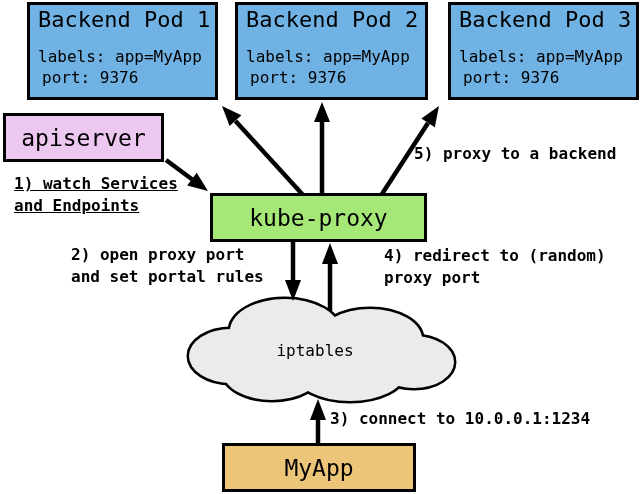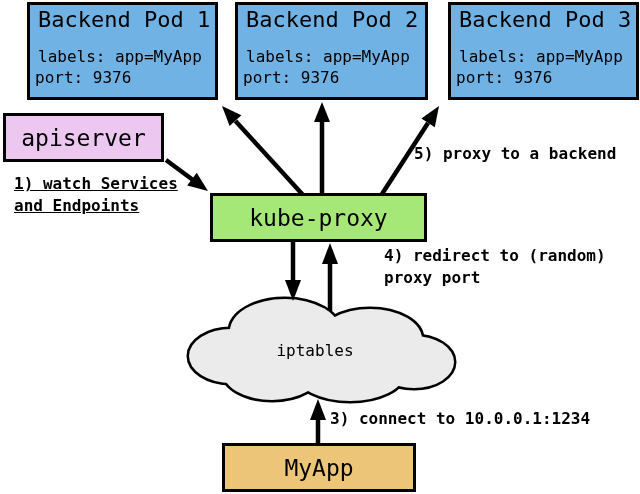--- a/index.html
+++ b/index.html
@@ -22,21 +22,21 @@
   .box{
     position:absolute;box-sizing:border-box;
     border:3px solid var(--border);
   }
   .pod{background:var(--pod-fill);width:191px;height:98px;top:2px;}
   .pod-1{left:27px;}
   .pod-2{left:235px;width:193px;text-decoration:underline;}
   .pod-3{left:448px;}
   .pod-title{position:absolute;left:8px;top:2px;font-size:22px;white-space:nowrap;}
   .pod-line1{position:absolute;left:8px;top:42px;font-size:16px;white-space:nowrap;}
-  .pod-line2{position:absolute;left:5px;top:63px;font-size:16px;white-space:nowrap;}
+  .pod-line2{position:absolute;left:12px;top:63px;font-size:16px;white-space:nowrap;}
   .apiserver{left:3px;top:113px;width:161px;height:49px;background:var(--apiserver-fill);}
   .kube-proxy{left:210px;top:193px;width:217px;height:49px;background:var(--kube-proxy-fill);}
   .client{left:222px;top:443px;width:194px;height:49px;background:var(--client-fill);}
   .node-label{
     position:absolute;inset:0;display:flex;align-items:center;justify-content:center;
     font-size:23px;white-space:nowrap;
   }
   .iptables-label{
     position:absolute;left:250px;top:341px;width:130px;text-align:center;
     font-size:16px;
@@ -136,18 +136,20 @@
   </div>
 
   <div class="iptables-label">iptables</div>
 
   <div class="box client">
     <div class="node-label">MyApp</div>
   </div>
 
   <div class="step step-1">1) watch Services
 and Endpoints</div>
+  <div class="step step-2">2) open proxy port
+and set portal rules</div>
   <div class="step step-3">3) connect to 10.0.0.1:1234</div>
   <div class="step step-4">4) redirect to (random)
 proxy port</div>
   <div class="step step-5">5) proxy to a backend</div>
 
 </div>
 
 </body></html>

